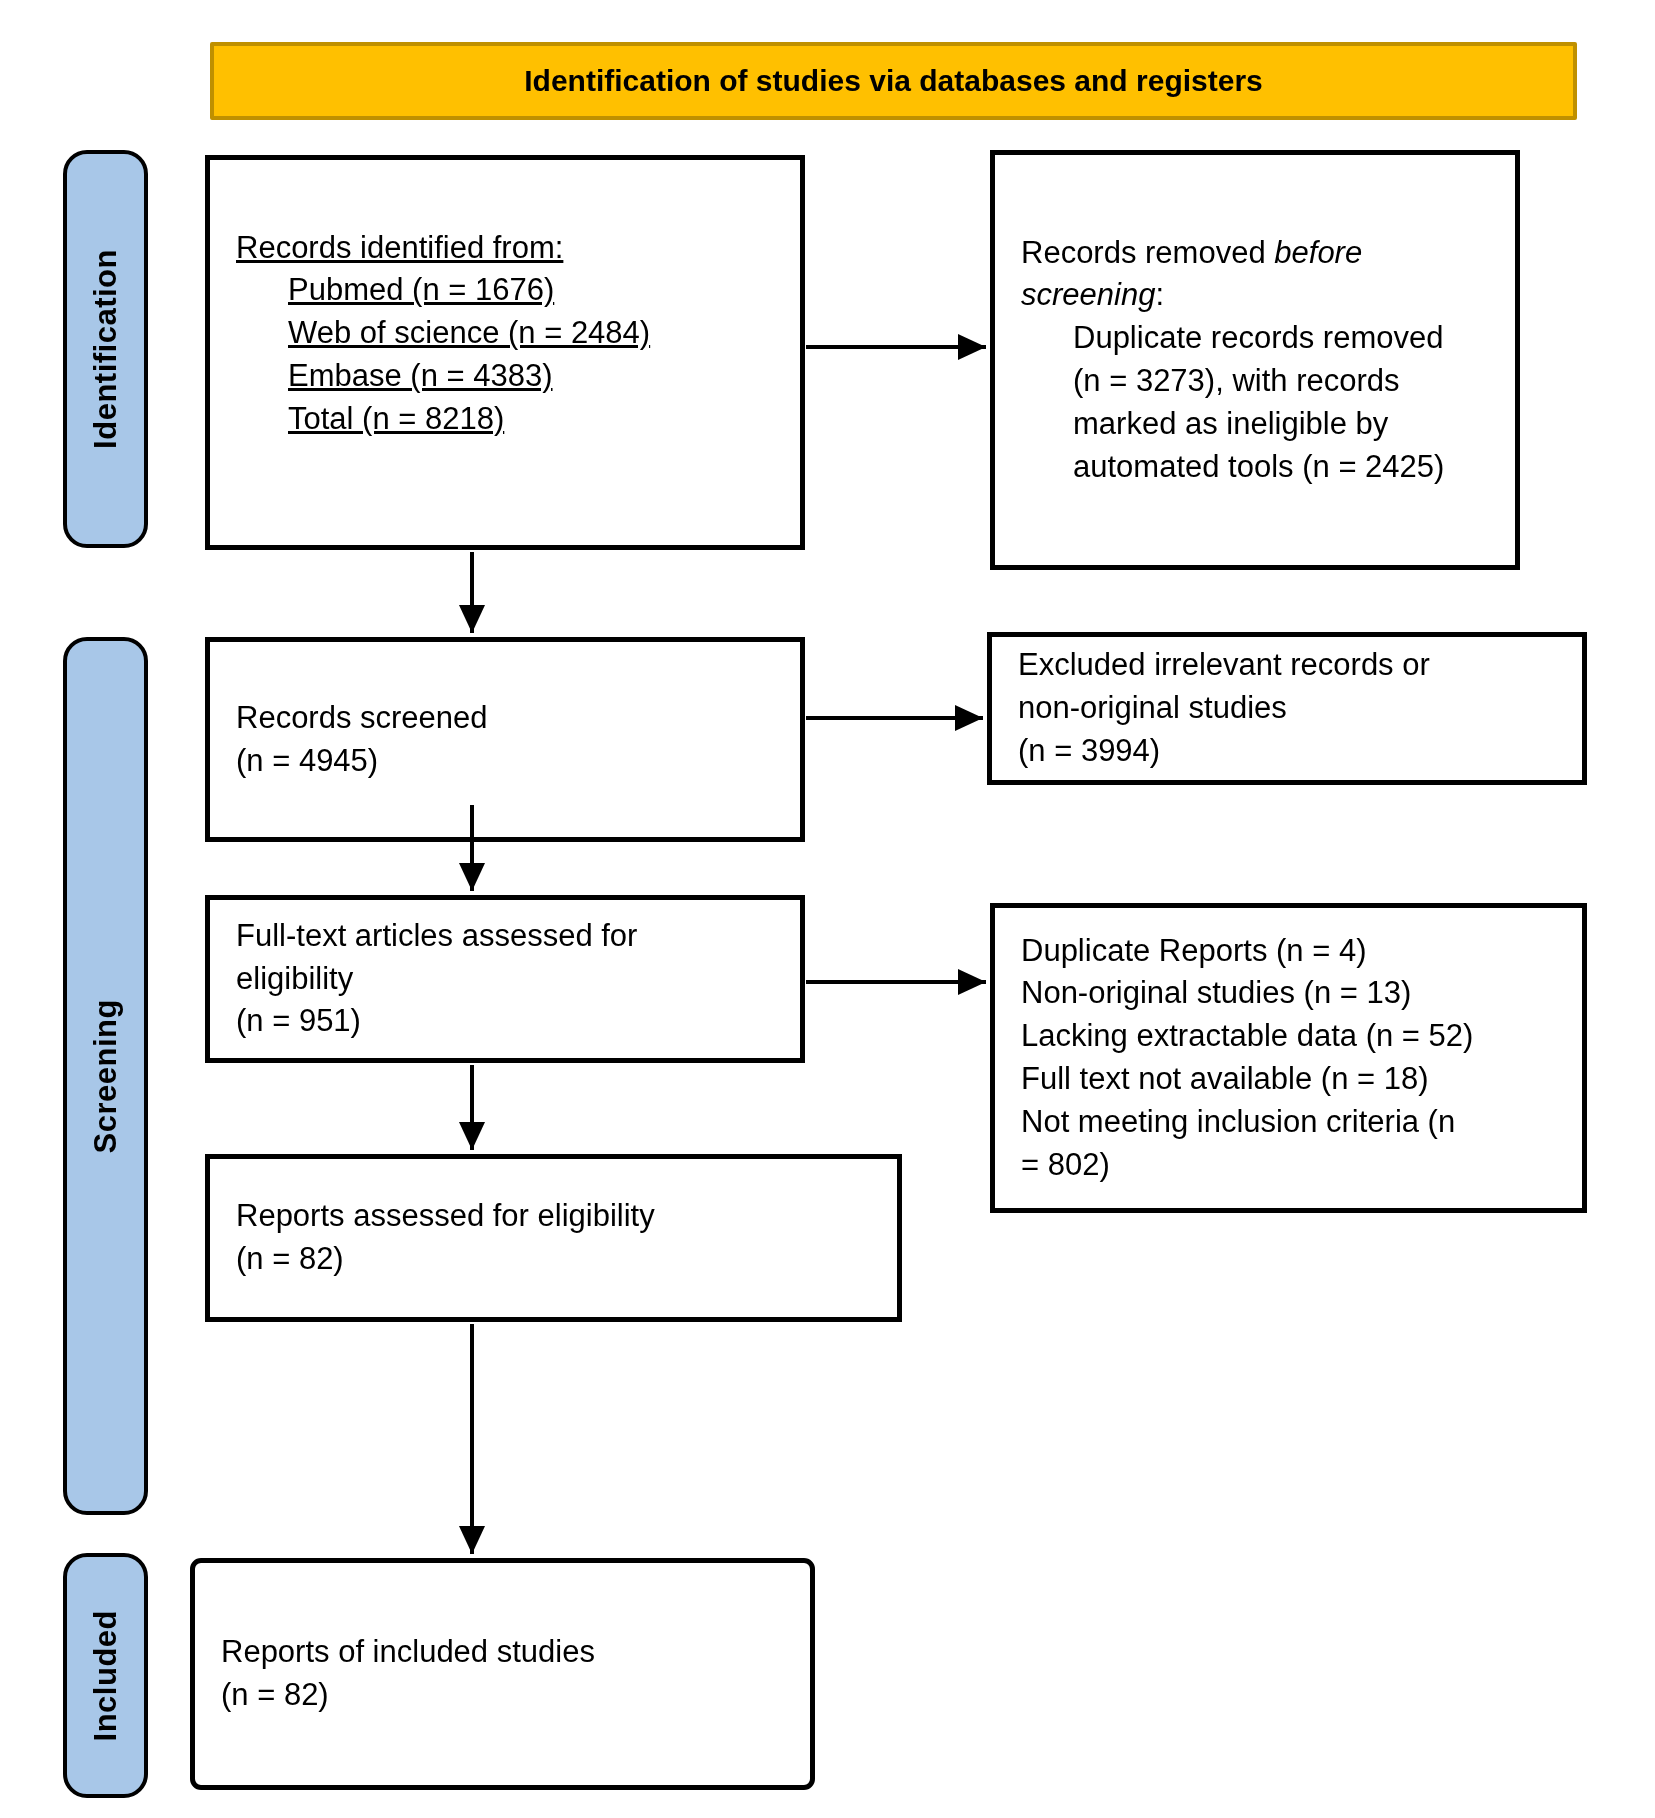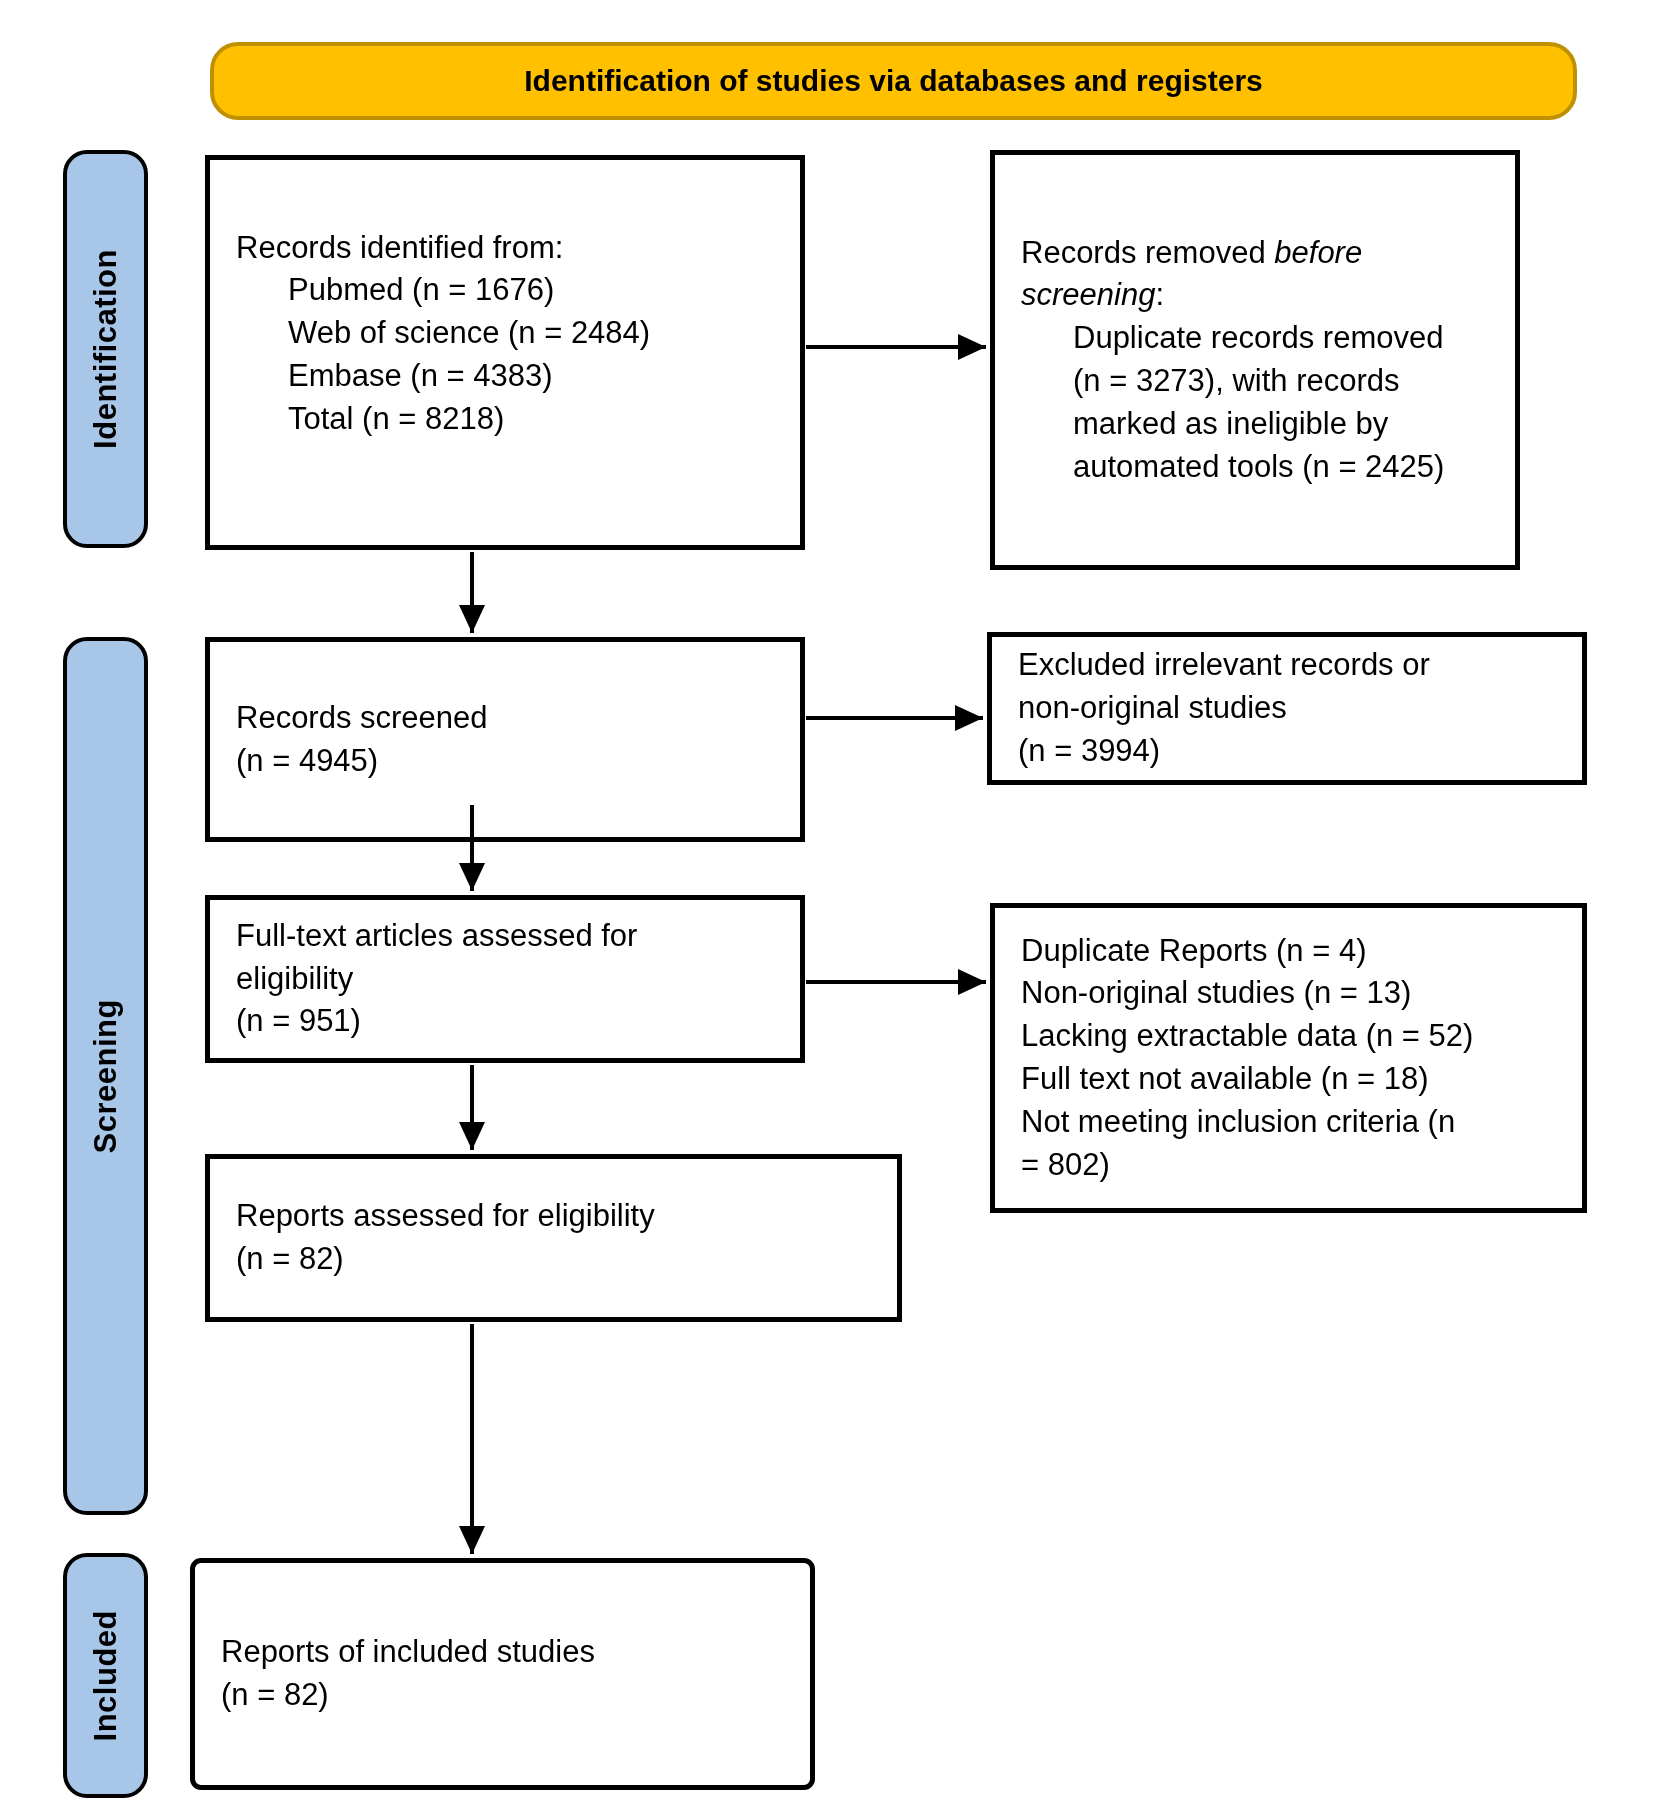--- a/index.html
+++ b/index.html
@@ -3,21 +3,21 @@
 <meta charset="utf-8">
 <style>
   * { margin:0; padding:0; box-sizing:border-box; }
   html,body { background:#ffffff; }
   body { font-family:"Liberation Sans", sans-serif; color:#000; }
   .canvas {
     position:relative; width:1655px; height:1818px; background:#ffffff; overflow:hidden;
   }
   .banner {
     position:absolute; left:210px; top:42px; width:1367px; height:78px;
-    background:#FFC000; border:4px solid #BF9000; border-radius:28px;
+    background:#FFC000; border:4px solid #BF9000; border-radius:2px;
     display:flex; align-items:center; justify-content:center;
     font-size:30px; font-weight:bold;
   }
   .stage {
     position:absolute; left:63px; width:85px;
     background:#A8C7E8; border:4px solid #000; border-radius:24px;
     display:flex; align-items:center; justify-content:center;
   }
   .stage .vtext {
     writing-mode:vertical-rl; transform:rotate(180deg);
@@ -27,21 +27,21 @@
   .stage-screening      { top:637px; height:878px; }
   .stage-included       { top:1553px; height:245px; }
   .box {
     position:absolute; background:#ffffff; border:5px solid #000;
     display:flex; flex-direction:column; justify-content:center;
     padding:12px 26px; font-size:31px; line-height:1.38;
   }
   .pre { white-space:pre-line; }
   .indent { margin-left:52px; }
   .italic { font-style:italic; }
-  .box-records-identified { left:205px; top:155px;  width:600px; height:395px; padding-bottom:50px; }
+  .box-records-identified { left:205px; top:155px;  width:600px; height:395px; padding-bottom:50px;text-decoration:underline; }
   .box-records-removed    { left:990px; top:150px;  width:530px; height:420px; }
   .box-records-screened   { left:205px; top:637px;  width:600px; height:205px; }
   .box-excluded-irrelevant{ left:987px; top:632px;  width:600px; height:153px; }
   .box-fulltext-assessed  { left:205px; top:895px;  width:600px; height:168px; }
   .box-fulltext-excluded  { left:990px; top:903px;  width:597px; height:310px; }
   .box-reports-assessed   { left:205px; top:1154px; width:697px; height:168px; }
   .box-reports-included   { left:190px; top:1558px; width:625px; height:232px;border-radius:11px; }
   .intro-narrow { width:380px; }
   .detail-narrow { width:400px; }
   svg.arrows { position:absolute; left:0; top:0; width:1655px; height:1818px; pointer-events:none; }

